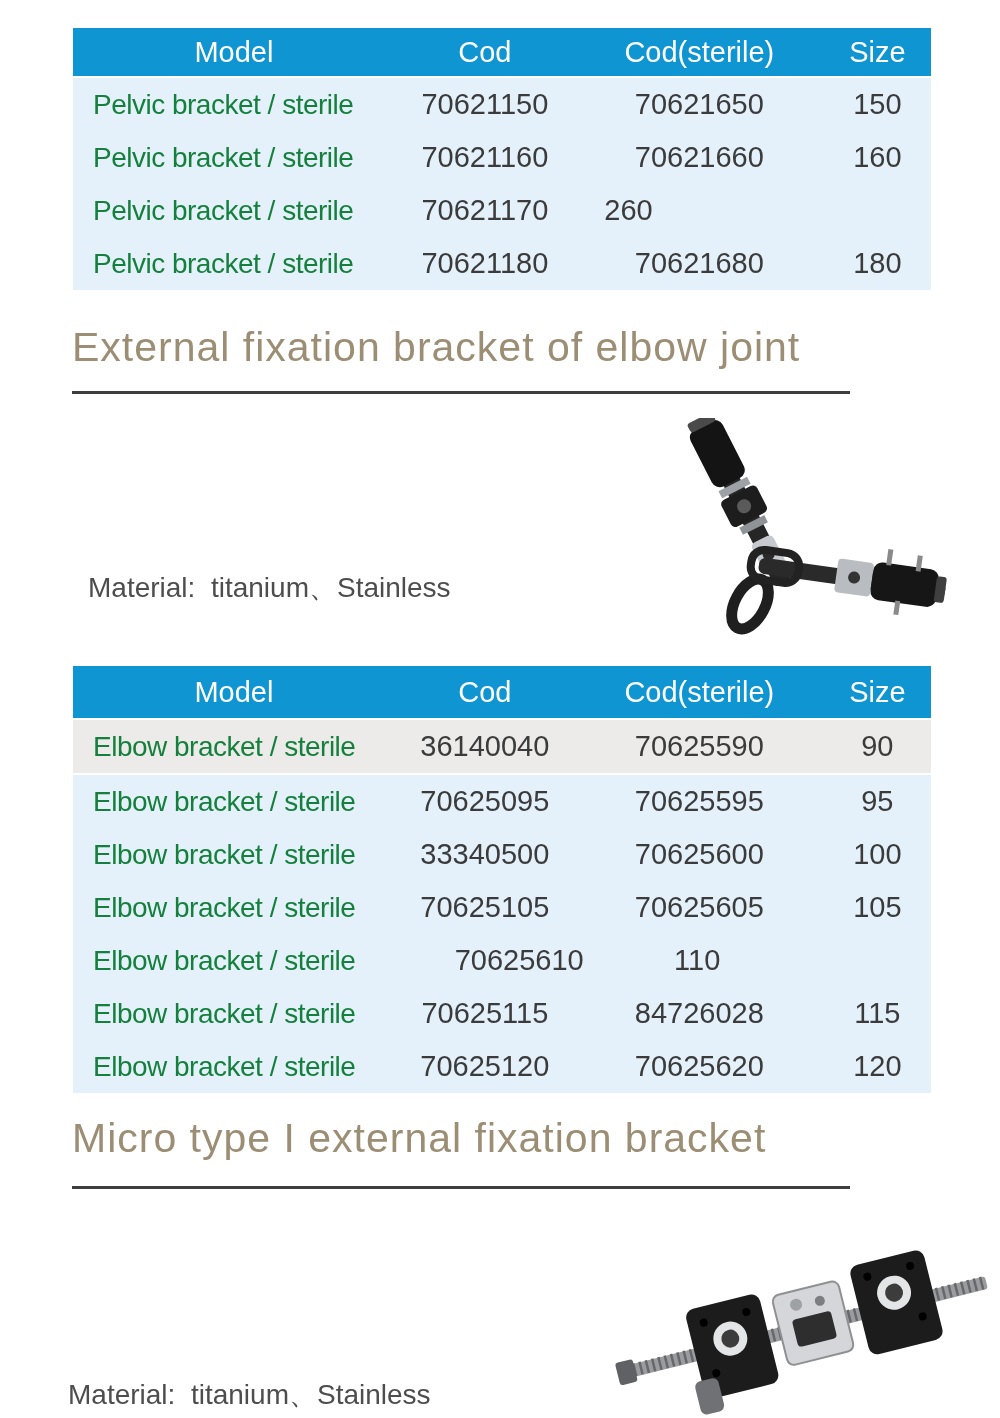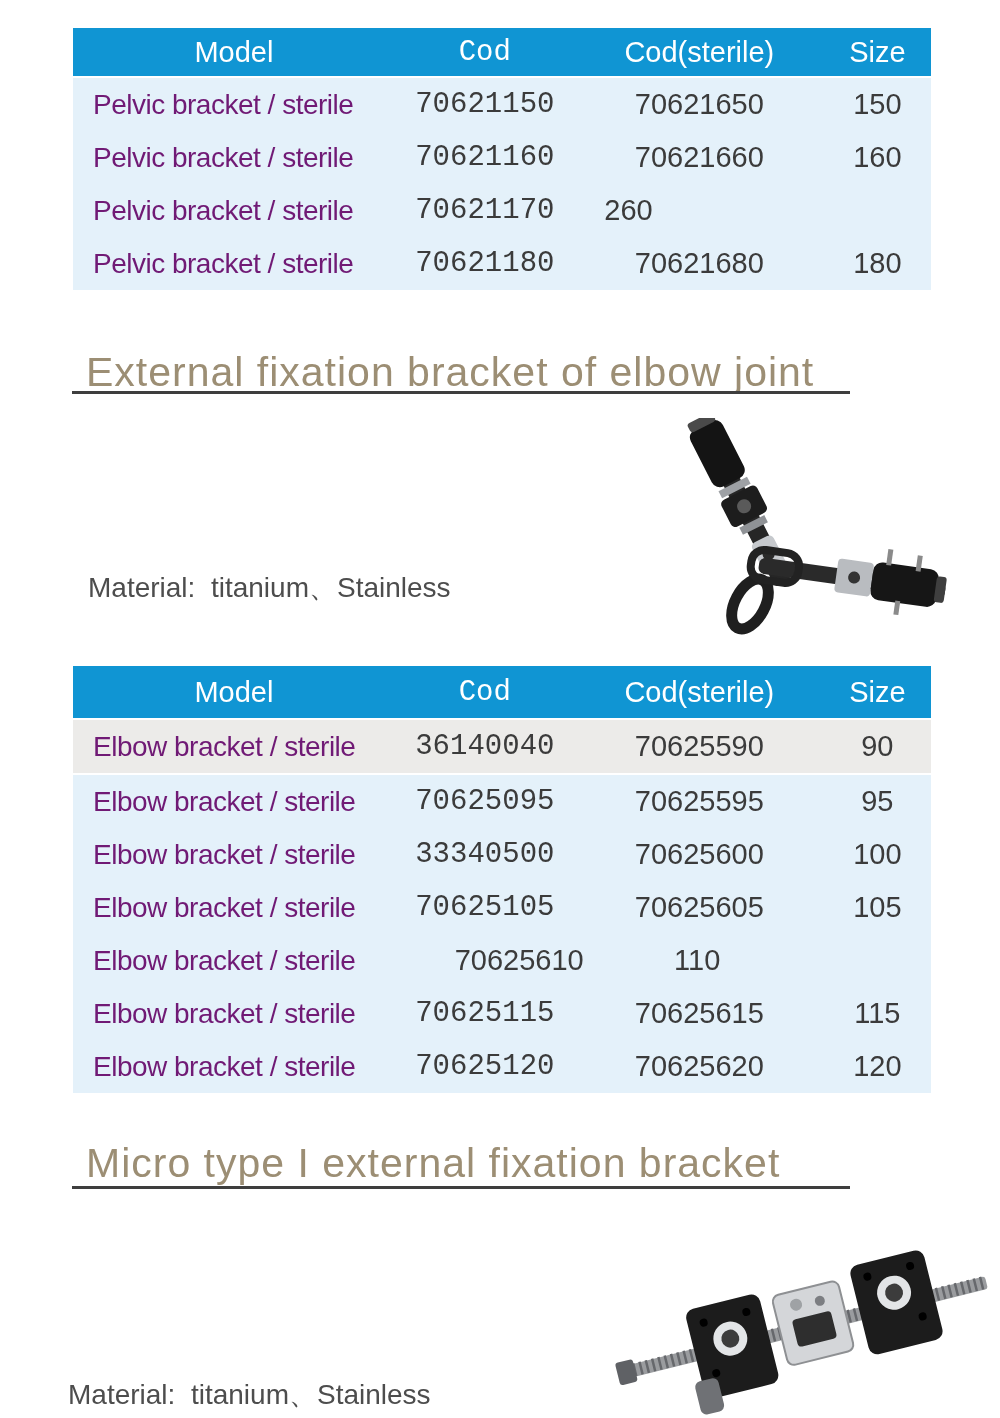--- a/index.html
+++ b/index.html
@@ -20,35 +20,34 @@
   }
   .t-header .cell { text-align:center; }
   .t-body-block { background:var(--row-blue, #e4f1fa); }
   .t-row {
     display:flex; align-items:center;
     height:53px; font-size:29px; color:#3b3b3b;
   }
   .t-row.gray { background:var(--row-gray, #ecebe9); margin-bottom:2px; }
   .cell { text-align:center; }
   .col-model { width:37.5%; }
-  .col-cod { width:21%;font-family:Liberation Mono, monospace; }
+  .col-cod { width:21%; }
   .col-codst { width:29%; }
   .col-size { width:12.5%; }
   .t-row .col-model {
     text-align:left; padding-left:20px;
-    letter-spacing:-0.5px; font-size:28px; color:#701a75;
+    letter-spacing:-0.5px; font-size:28px; color:#15803d;
   }
 
   
   .section-title {
-    position:absolute; left:86px;
+    position:absolute; left:72px;
     font-size:41px; letter-spacing:1px;
     color:var(--title-tan, #9c8e74);
     white-space:nowrap;
-    margin-top:25px;
   }
   .title-rule {
     position:absolute; left:72px; width:778px; height:3px;
     background:#3e3e3e;
   }
 
   
   .material {
     position:absolute;
     font-size:28px; line-height:53px; color:#4d4d4d;
@@ -167,21 +166,21 @@
         <div class="cell col-size">105</div>
       </div>
       <div class="t-row">
         <div class="cell col-model">Elbow bracket / sterile</div>
         <div class="cell col-codst">70625610</div>
         <div class="cell col-size">110</div>
       </div>
       <div class="t-row">
         <div class="cell col-model">Elbow bracket / sterile</div>
         <div class="cell col-cod">70625115</div>
-        <div class="cell col-codst">70625615</div>
+        <div class="cell col-codst">84726028</div>
         <div class="cell col-size">115</div>
       </div>
       <div class="t-row">
         <div class="cell col-model">Elbow bracket / sterile</div>
         <div class="cell col-cod">70625120</div>
         <div class="cell col-codst">70625620</div>
         <div class="cell col-size">120</div>
       </div>
     </div>
   </div>

